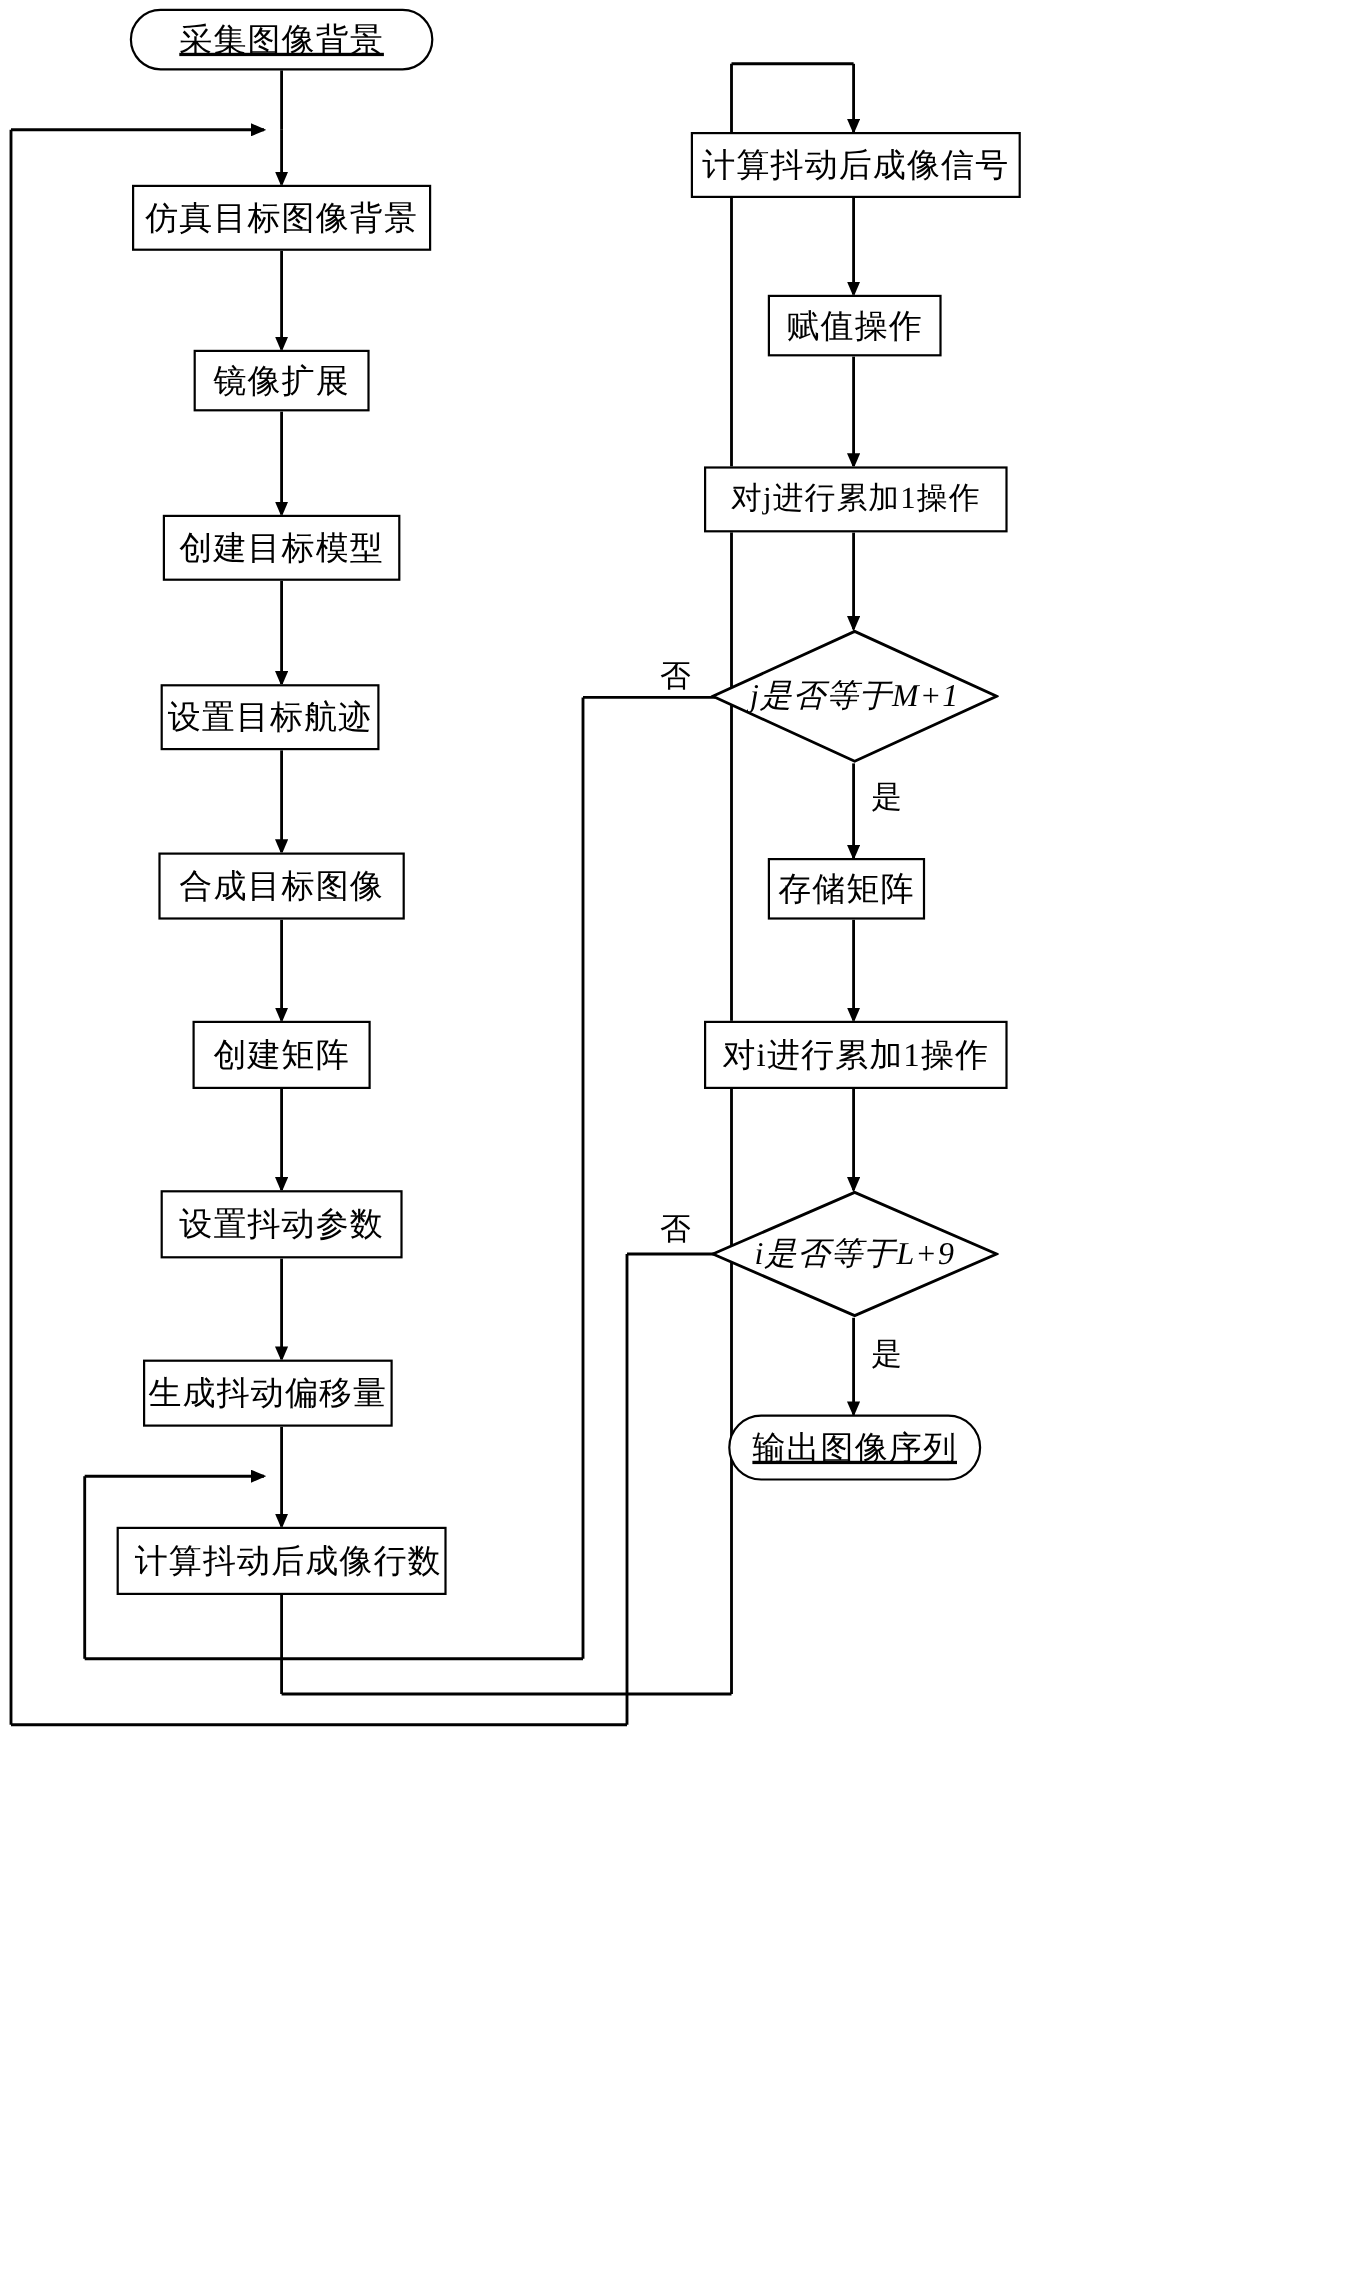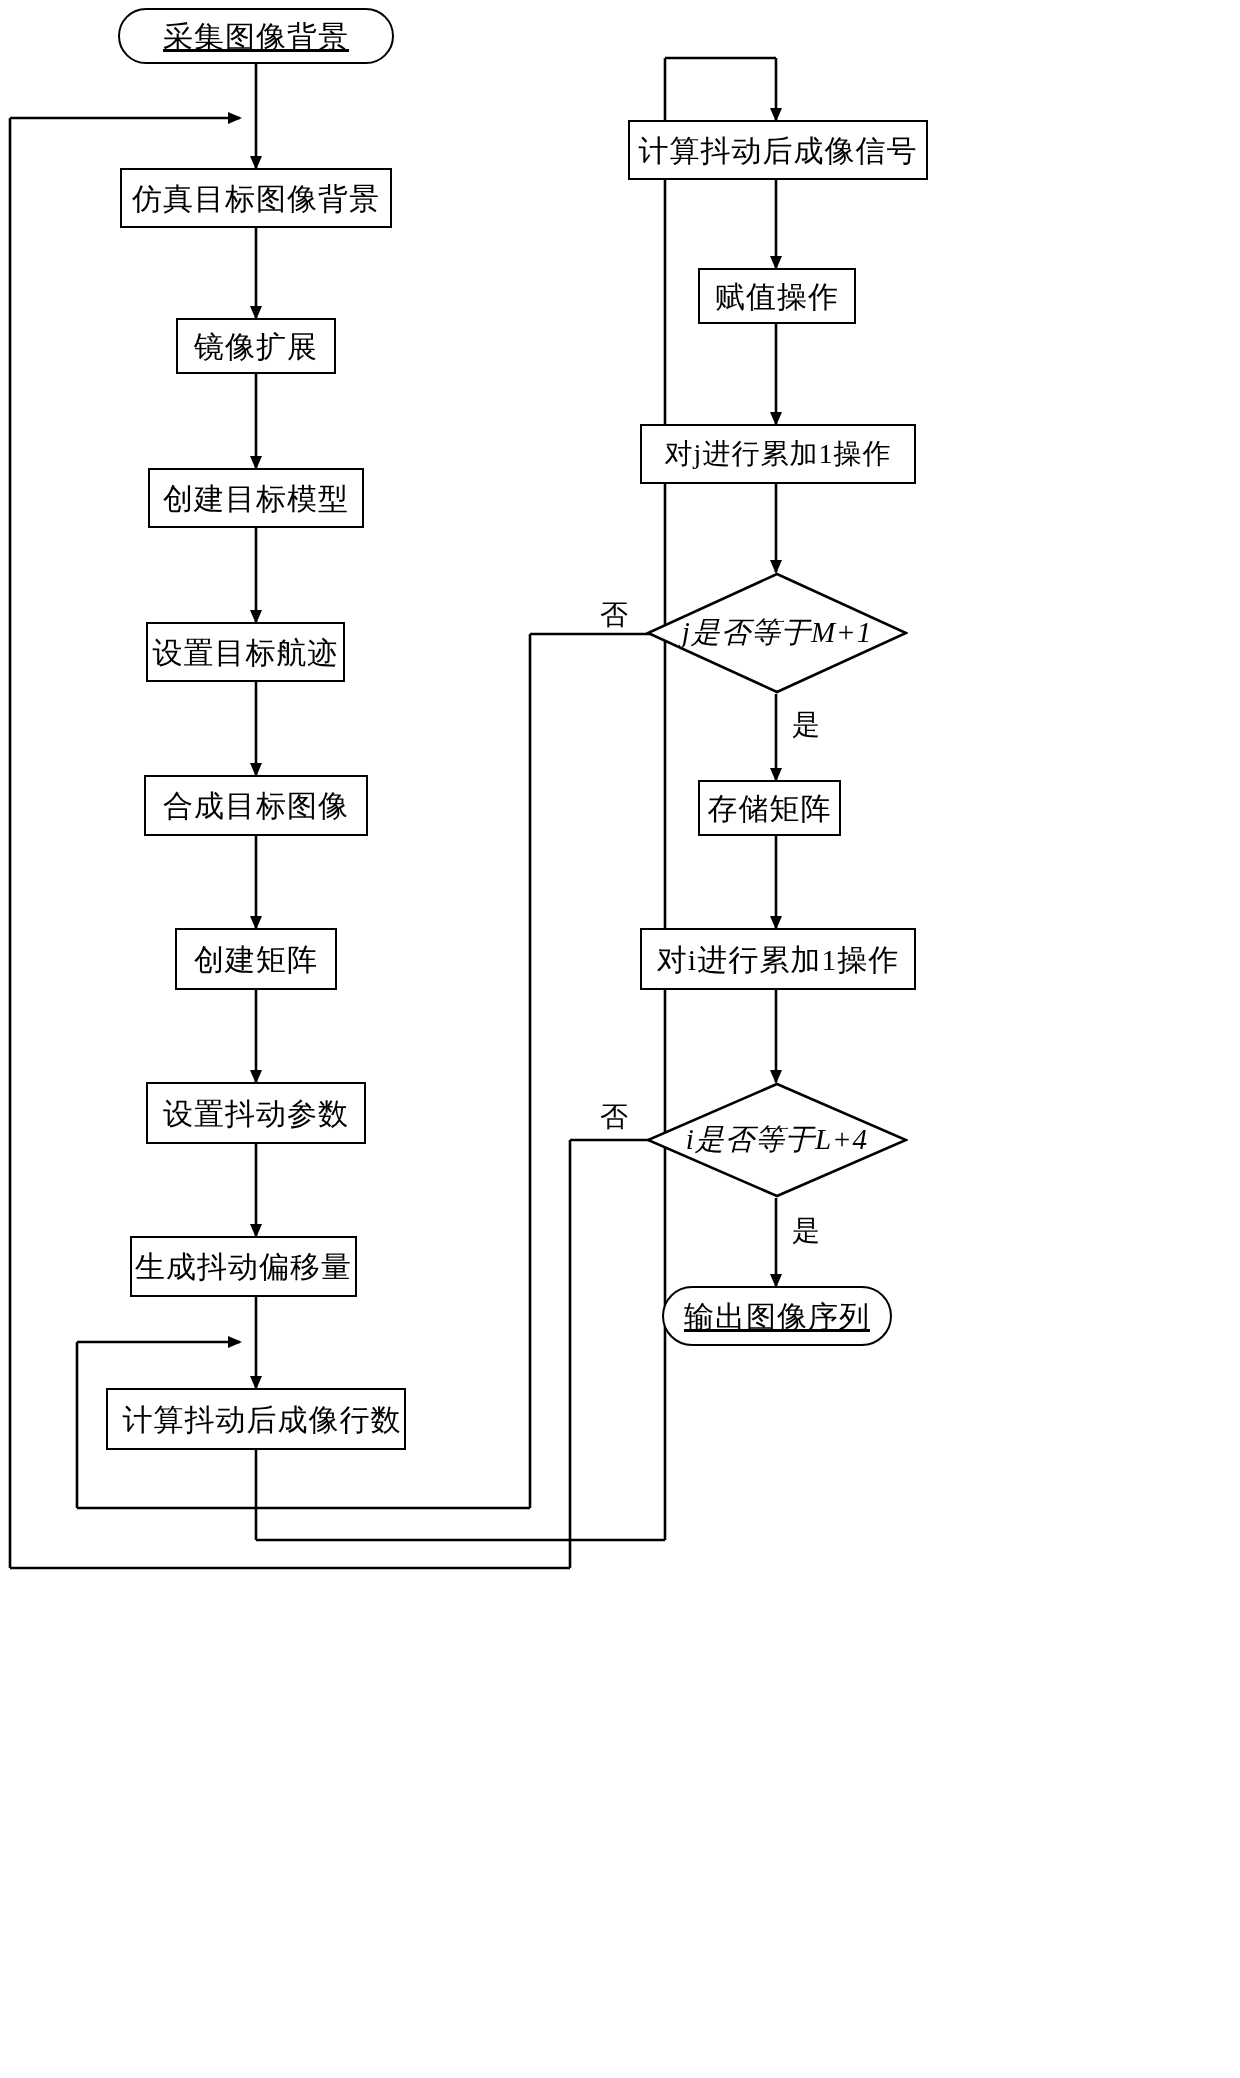--- a/index.html
+++ b/index.html
@@ -145,21 +145,21 @@
 
   <div class="node proc" style="left:640px;top:928px;width:276px;height:62px;font-size:30px;">
     <span>对i进行累加1操作</span>
   </div>
 
   <div class="dnode" style="left:646px;top:1082px;width:262px;height:116px;">
     <svg width="262" height="116" viewBox="0 0 262 116">
       <polygon points="131,2 260,58 131,114 2,58" fill="#ffffff" stroke="#000" stroke-width="2.6"></polygon>
     </svg>
     <div class="dlabel" style="font-size:29px;">
-      <span>i是否等于L+4</span>
+      <span>i是否等于L+9</span>
     </div>
   </div>
   <div class="edgelbl" style="left:600px;top:1098px;font-size:28px;">否</div>
   <div class="edgelbl" style="left:792px;top:1212px;font-size:28px;">是</div>
 
   <div class="node term" style="left:662px;top:1286px;width:230px;height:60px;font-size:30px;">
     <span>输出图像序列</span>
   </div>
 
 </div>

